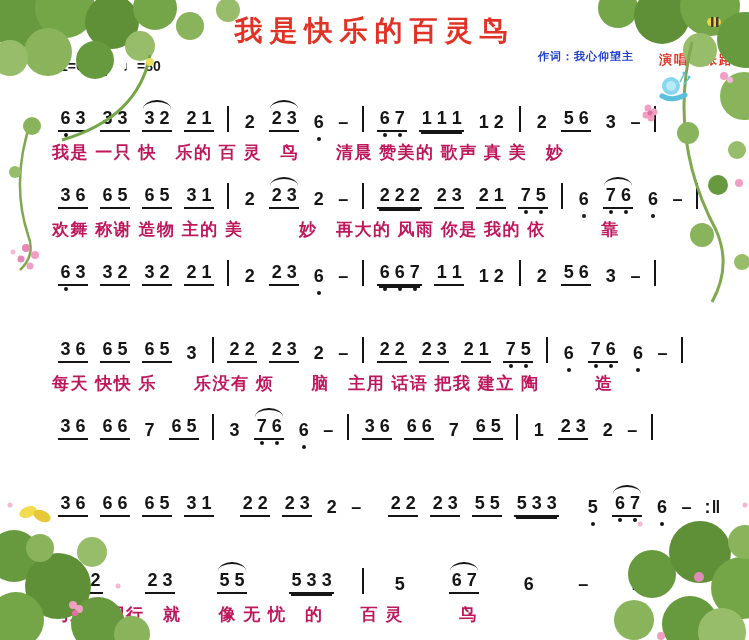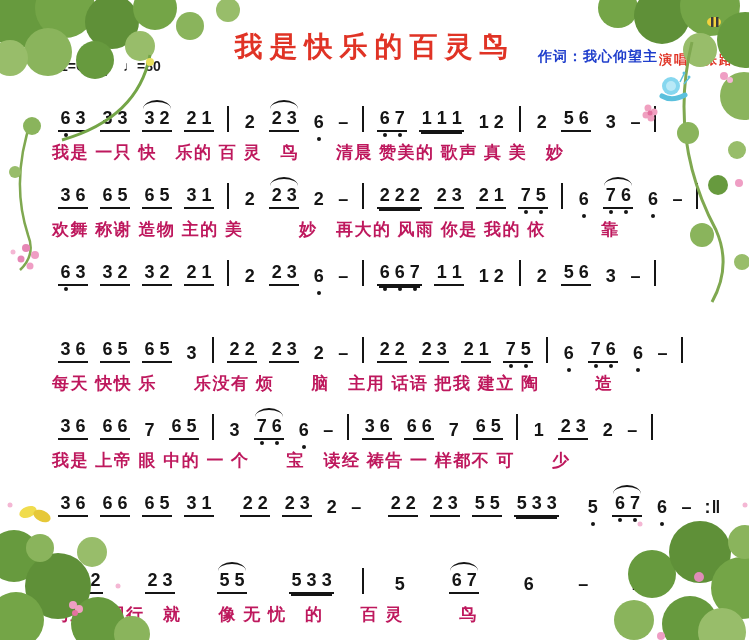--- a/index.html
+++ b/index.html
@@ -4,24 +4,24 @@
 <style>
   html,body{margin:0;padding:0;background:#ddd;}
   .stage{
     position:relative;width:749px;height:640px;background:#ffffff;overflow:hidden;
     font-family:"Liberation Sans","DejaVu Sans",sans-serif;
     --c-red:#e03325;--c-blue:#1f3ecc;
   }
   .decor{position:absolute;inset:0;pointer-events:none;z-index:3;}
   .content{position:absolute;inset:0;z-index:2;}
   .title{position:absolute;top:12px;left:0;right:0;text-align:center;
-         font-size:28px;font-weight:bold;letter-spacing:7px;color:var(--c-red);margin-top:16px;}
+         font-size:28px;font-weight:bold;letter-spacing:7px;color:var(--c-red);}
   .singer{position:absolute;top:51px;left:0;right:0;text-align:right;
           font-size:13px;font-weight:bold;letter-spacing:2px;color:var(--c-red);}
-  .credits{position:absolute;top:47px;left:538px;font-size:14px;font-weight:bold;
+  .credits{position:absolute;top:47px;left:538px;font-size:11px;font-weight:bold;
            line-height:18px;letter-spacing:1px;color:var(--c-blue);}
   .keysig{position:absolute;top:53px;left:60px;display:flex;align-items:center;gap:12px;
           font-size:14px;font-weight:bold;color:#1c1c1c;}
   .frac{display:inline-flex;flex-direction:column;align-items:center;font-size:12.5px;line-height:11px;font-weight:bold;}
   .frac .top{border-bottom:1.5px solid #1c1c1c;padding:0 3px 1px;}
   .frac .bot{padding-top:1px;}
 
   #systems{position:absolute;left:52px;right:26px;top:88px;}
   .system{height:77px;}
   .notes-row{display:flex;align-items:flex-end;height:36px;padding-top:8px;
@@ -358,21 +358,20 @@
             <span class="tk u1">
               <span class="ch">2</span>
               <span class="ch">3</span>
             </span>
             <span class="tk">
               <span class="ch">2</span>
             </span>
             <span class="tk sym">–</span>
             <span class="barline"></span>
           </div>
-          <div class="lyrics-row">我是 上帝 眼 中的 一 个　　宝　读经 祷告 一 样都不 可　　少</div>
         </div>
         <div class="system">
           <div class="notes-row">
             <span class="tk u1">
               <span class="ch">3</span>
               <span class="ch">6</span>
             </span>
             <span class="tk u1">
               <span class="ch">6</span>
               <span class="ch">6</span>

